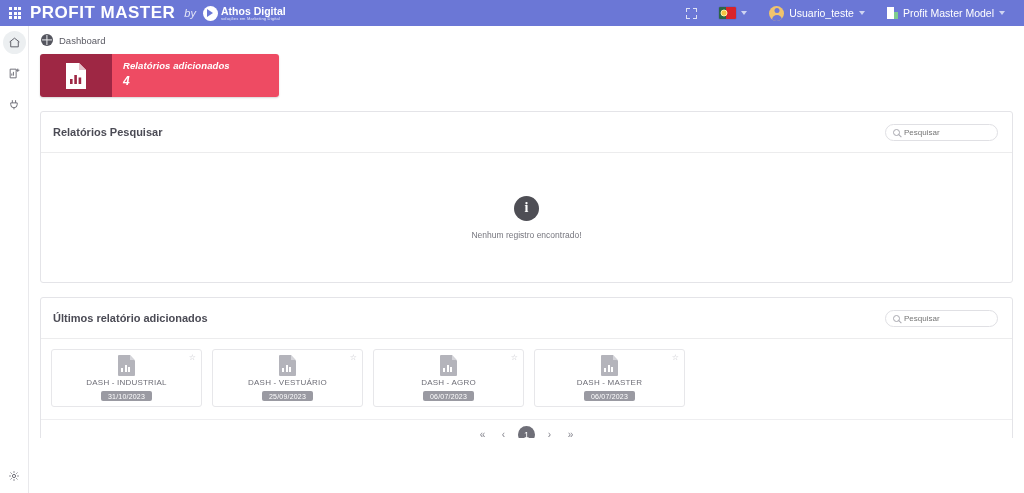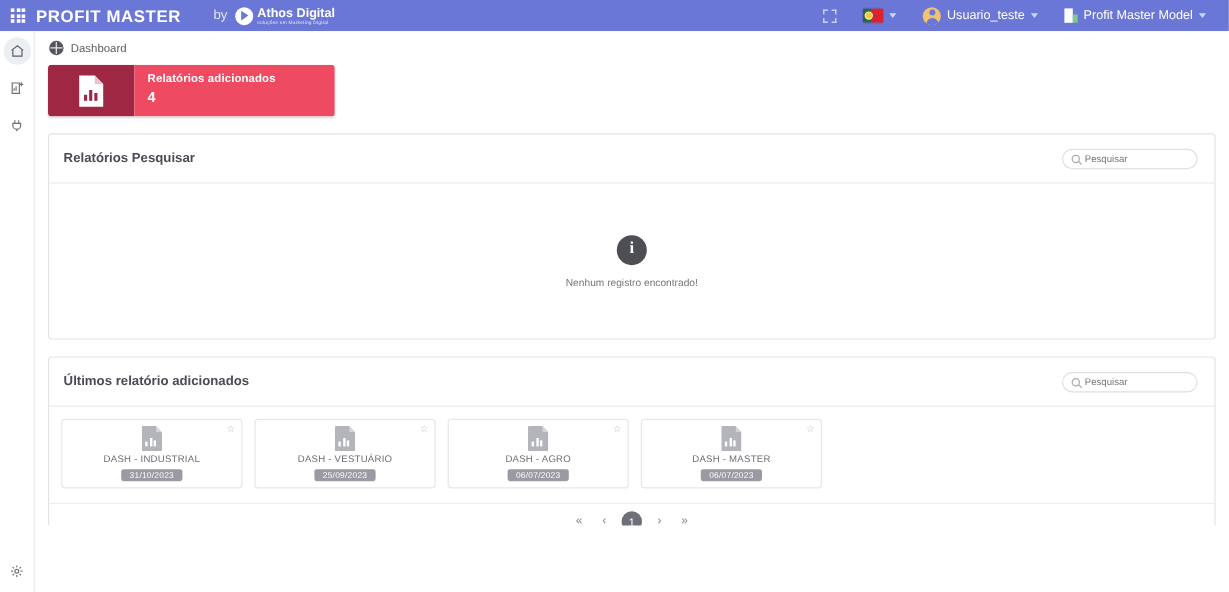--- a/index.html
+++ b/index.html
@@ -21,24 +21,24 @@
   .grid-icon {
     width: 18px; margin-left: 6px;
     display: flex; align-items: center; justify-content: center;
   }
   .grid-icon .dots {
     display: grid; grid-template-columns: repeat(3, 3px);
     grid-template-rows: repeat(3, 3px); gap: 1.5px;
   }
   .grid-icon .dots i { background: #fff; width: 3px; height: 3px; display: block; }
   .brand {
-    font-size: 14px; font-weight: bold; letter-spacing: .5px;
+    font-size: 17px; font-weight: bold; letter-spacing: .5px;
     margin-left: 6px; color: #fff;
   }
-  .by { font-size: 11px; margin-left: 27px; color: #e3e5f7; font-weight: normal; }
+  .by { font-size: 11px; margin-left: 9px; color: #e3e5f7; font-weight: normal; font-style: italic; }
   .athos {
     display: flex; align-items: flex-end; margin-left: 7px; gap: 3px;
   }
   .athos .circ {
     width: 15px; height: 15px; border-radius: 50%;
     background: #fff; position: relative; flex: none;
   }
   .athos .circ::after {
     content: ""; position: absolute; left: 4.5px; top: 3.5px;
     border-left: 6px solid #6b77d6;
@@ -140,20 +140,21 @@
   .bc-icon::after {
     content: ""; position: absolute; top: 50%; left: 1px; transform: translateY(-50%);
     width: 10px; height: 1.2px; background: #eceef0;
   }
 
   
   .stat-card {
     margin: 2px 0 0 11px; width: 239px; height: 43px;
     display: flex; border-radius: 3px; overflow: hidden;
     box-shadow: 0 1px 2px rgba(0,0,0,.16);
+    font-style: italic;
   }
   .stat-left {
     width: 72px; background: #9e2744;
     display: flex; align-items: center; justify-content: center;
   }
   .stat-right {
     flex: 1; background: #ee4b63; color: #fff;
     padding: 6px 0 0 11px;
   }
   .stat-title { font-size: 9.5px; font-weight: bold; letter-spacing: .1px; }

